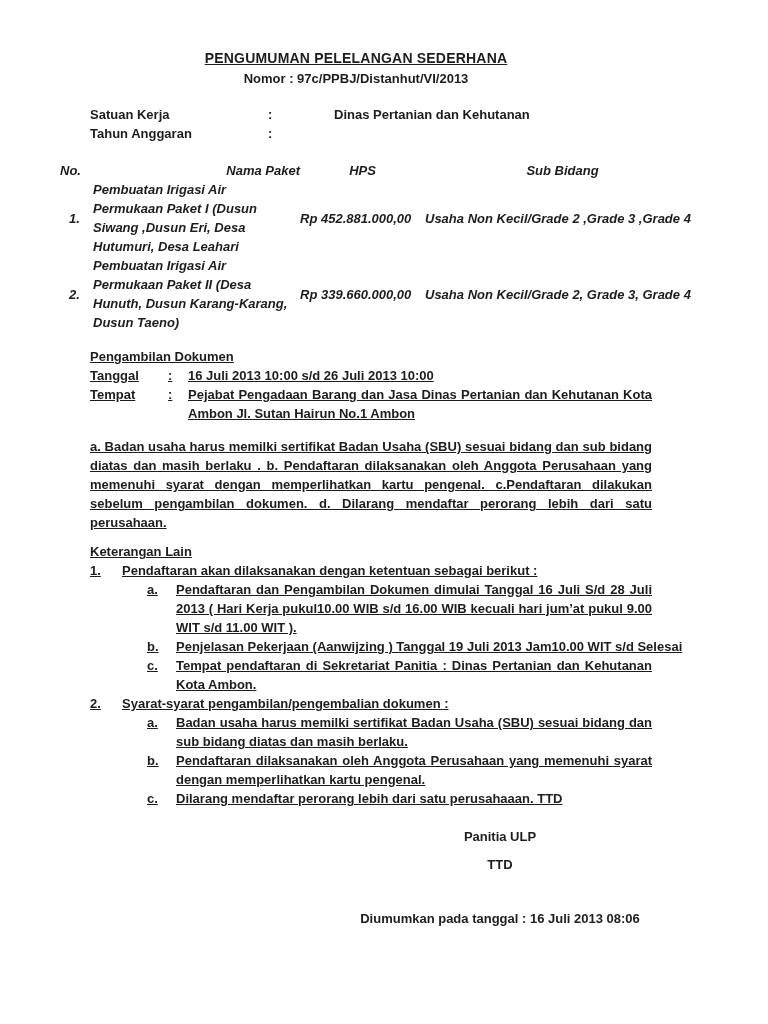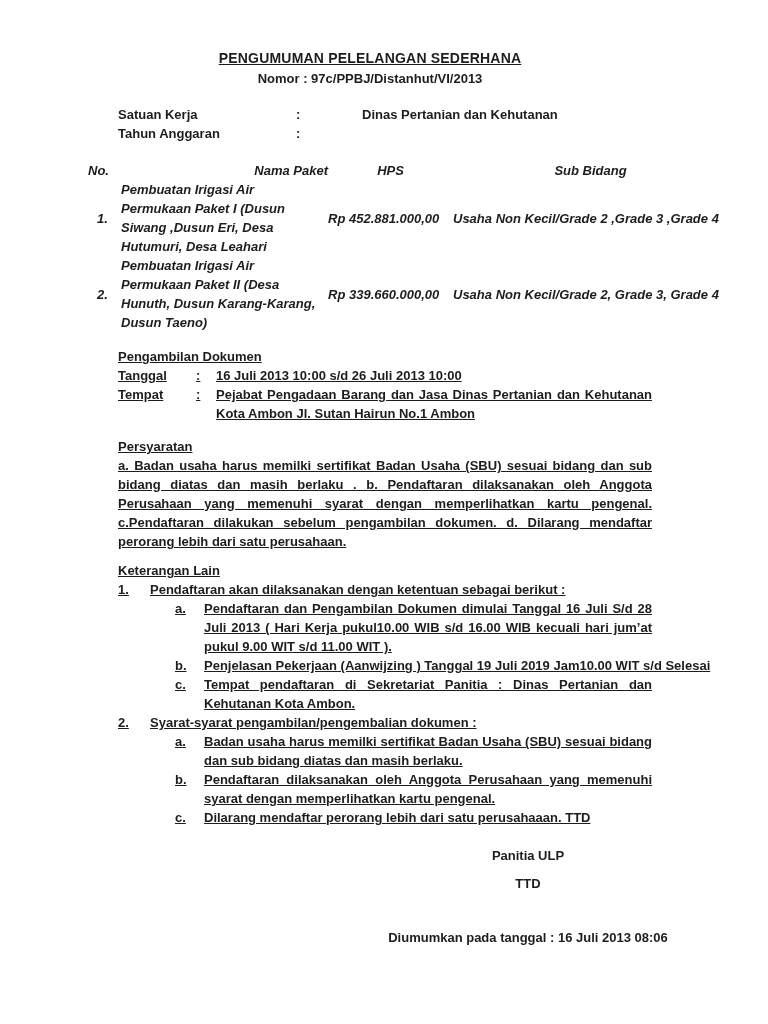--- a/index.html
+++ b/index.html
@@ -9,21 +9,21 @@
     background: #ffffff;
     overflow: hidden;
     font-family: "Liberation Sans", sans-serif;
     font-weight: bold;
     color: #1d1d1d;
   }
   .page {
     box-sizing: border-box;
     width: 720px;
     height: 1024px;
-    padding: 48px 68px 0 88px;
+    padding: 48px 68px 0 60px;
     font-size: 13px;
     line-height: 19px;
   }
   
   .doc-header { text-align: center; }
   .doc-title {
     font-size: 14px;
     letter-spacing: 0.2px;
     text-decoration: underline;
     line-height: 20px;
@@ -120,38 +120,37 @@
       <span>16 Juli 2013 10:00 s/d 26 Juli 2013 10:00</span>
     </div>
     <div class="kv-row">
       <span>Tempat</span>
       <span>:</span>
       <span class="just">Pejabat Pengadaan Barang dan Jasa Dinas Pertanian dan Kehutanan Kota Ambon Jl. Sutan Hairun No.1 Ambon</span>
     </div>
   </div>
 
   <div class="section sec-persyaratan">
-    <div>Persyaratan</div>
     <p class="just">a. Badan usaha harus memilki sertifikat Badan Usaha (SBU) sesuai bidang dan sub bidang diatas dan masih berlaku . b. Pendaftaran dilaksanakan oleh Anggota Perusahaan yang memenuhi syarat dengan memperlihatkan kartu pengenal. c.Pendaftaran dilakukan sebelum pengambilan dokumen. d. Dilarang mendaftar perorang lebih dari satu perusahaan.</p>
   </div>
 
   <div class="section sec-keterangan">
     <div>Keterangan Lain</div>
 
     <div class="l1">
       <span>1.</span>
       <span>Pendaftaran akan dilaksanakan dengan ketentuan sebagai berikut :</span>
     </div>
     <div class="l2">
       <span>a.</span>
       <span class="just">Pendaftaran dan Pengambilan Dokumen dimulai Tanggal 16 Juli S/d 28 Juli 2013 ( Hari Kerja pukul10.00 WIB s/d 16.00 WIB kecuali hari jum’at pukul 9.00 WIT s/d 11.00 WIT ).</span>
     </div>
     <div class="l2">
       <span>b.</span>
-      <span class="nowrap">Penjelasan Pekerjaan (Aanwijzing ) Tanggal 19 Juli 2019 Jam10.00 WIT s/d Selesai</span>
+      <span class="nowrap">Penjelasan Pekerjaan (Aanwijzing ) Tanggal 19 Juli 2013 Jam10.00 WIT s/d Selesai</span>
     </div>
     <div class="l2">
       <span>c.</span>
       <span class="just">Tempat pendaftaran di Sekretariat Panitia : Dinas Pertanian dan Kehutanan Kota Ambon.</span>
     </div>
 
     <div class="l1">
       <span>2.</span>
       <span>Syarat-syarat pengambilan/pengembalian dokumen :</span>
     </div>

